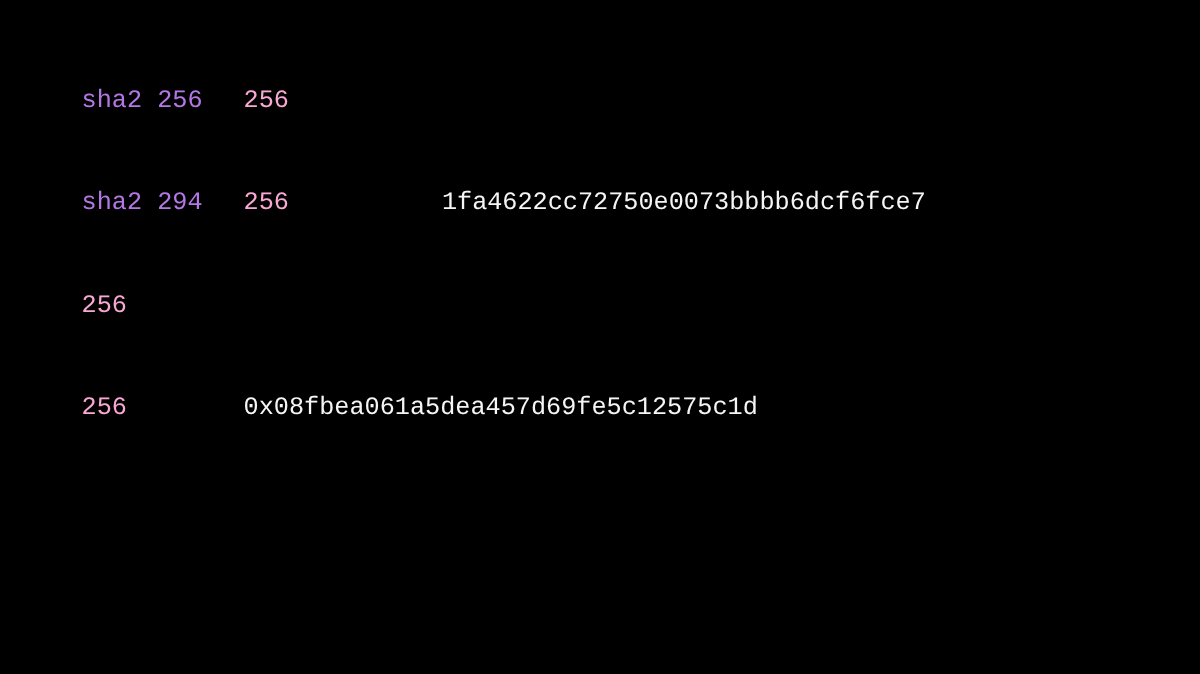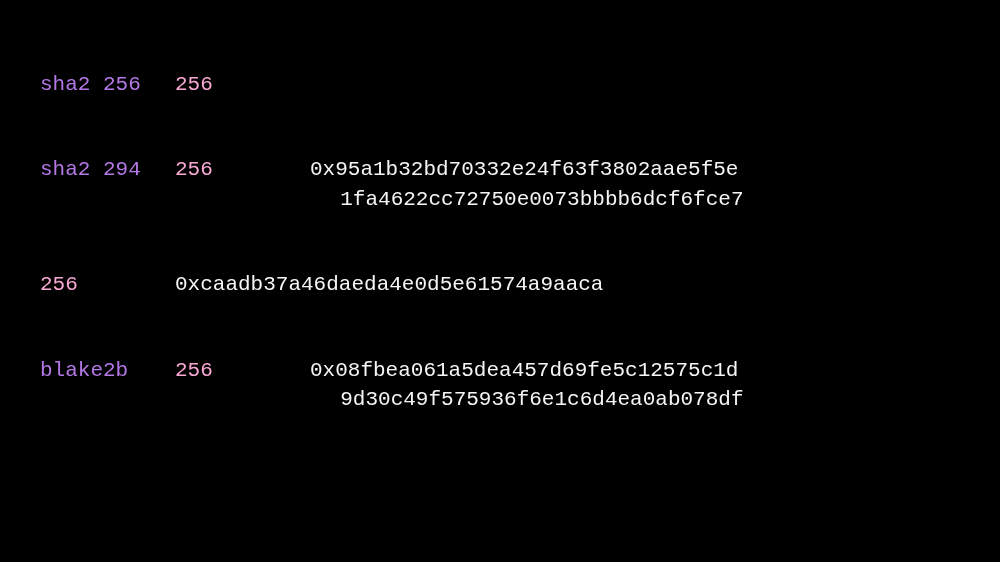--- a/index.html
+++ b/index.html
@@ -13,20 +13,21 @@
       font-family: 'Menlo', 'Monaco', 'Consolas', 'Courier New', monospace;
       width: 1000px;
       height: 562px;
       padding: 70px 40px;
       font-size: 21px;
       line-height: 1.4;
     }
     .hash-row {
       display: flex;
       margin-bottom: 56px;
+      margin-left: 28px;
     }
     .hash-row:last-child {
       margin-bottom: 0;
     }
     .algo {
       color: #b478e6;
       width: 135px;
       flex-shrink: 0;
     }
     .bits {
@@ -49,33 +50,29 @@
     <div class="algo">sha2 256</div>
     <div class="bits">256</div>
     <div class="hash-block">
     </div>
   </div>
 
   <div class="hash-row">
     <div class="algo">sha2 294</div>
     <div class="bits">256</div>
     <div class="hash-block">
-      <div>0x95a1b32bd70332e24f63f3802aae5f5e</div>
       <div class="hash-line2">1fa4622cc72750e0073bbbb6dcf6fce7</div>
     </div>
   </div>
 
   <div class="hash-row">
     <div class="bits">256</div>
     <div class="hash-block">
-      <div>0xcaadb37a46daeda4e0d5e61574a9aaca</div>
     </div>
   </div>
 
   <div class="hash-row">
-    <div class="algo">blake2b</div>
     <div class="bits">256</div>
     <div class="hash-block">
       <div>0x08fbea061a5dea457d69fe5c12575c1d</div>
-      <div class="hash-line2">9d30c49f575936f6e1c6d4ea0ab078df</div>
     </div>
   </div>
 </div>
 
 </body></html>

